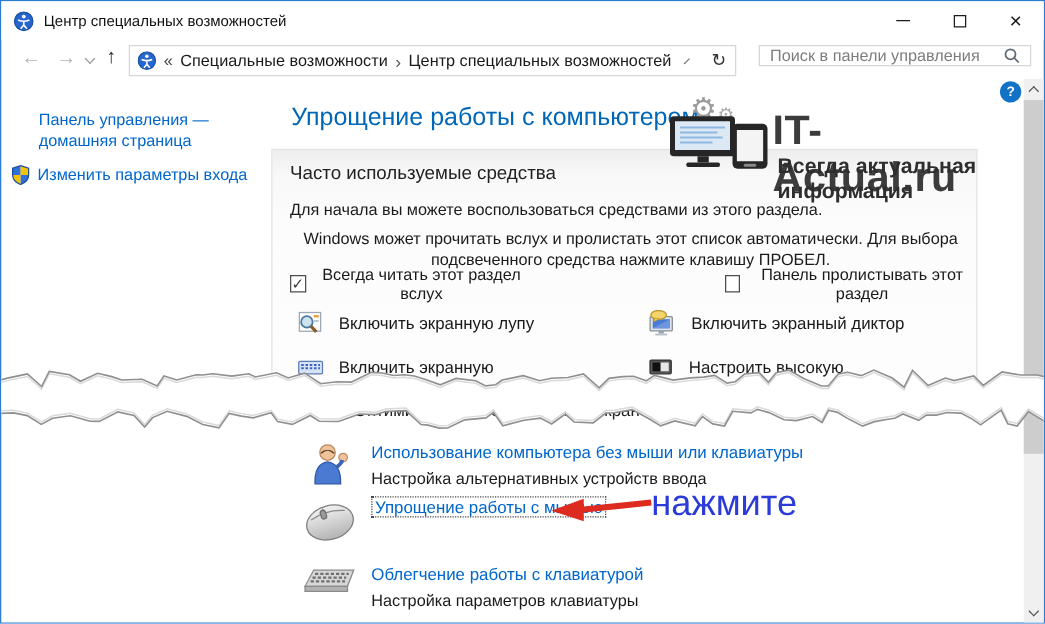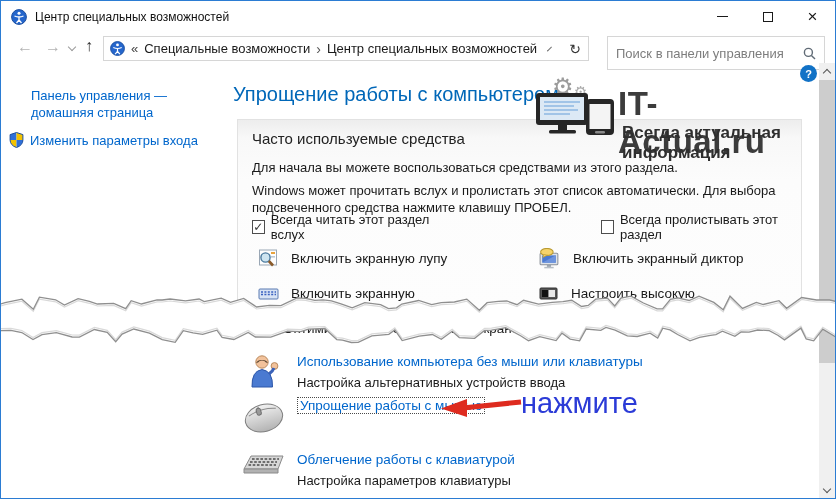--- a/index.html
+++ b/index.html
@@ -26,31 +26,31 @@
   .navchev { position:absolute; left:68px; top:43px; width:6px; height:6px; border-right:1.4px solid #9a9a9a; border-bottom:1.4px solid #9a9a9a; transform:rotate(45deg); }
   .up   { left:84px; top:37px; color:#2f2f2f; }
   .addressbar { position:absolute; left:102px; top:35px; width:486px; height:25px; border:1px solid #d6d6d6; display:flex; align-items:center; padding:0 6px; gap:6px; background:#fff; }
   .crumb-prefix { color:#444; }
   .crumb { color:#1a1a1a; white-space:nowrap; }
   .crumb-sep { color:#555; font-size:14px; }
   .ab-spacer { flex:1; }
   .ab-chev { width:6px; height:6px; border-right:1.4px solid #777; border-bottom:1.4px solid #777; transform:rotate(45deg); margin-right:4px; }
   .ab-div { width:1px; height:23px; background:#d6d6d6; }
   .refresh { font-size:14px; color:#333; padding:0 3px; }
-  .searchbox { position:absolute; left:606px; top:35px; width:218px; height:34px; border:1px solid #d6d6d6; display:flex; align-items:center; padding:0 8px; background:#fff;justify-content:space-between; }
+  .searchbox { position:absolute; left:606px; top:35px; width:218px; height:17px; border:1px solid #d6d6d6; display:flex; align-items:center; padding:0 8px; background:#fff;justify-content:space-between; }
   .search-ph { flex:1; color:#7d7d7d; font-size:13px; white-space:nowrap; overflow:hidden; }
   
   .side-home { position:absolute; left:30px; top:86px; width:178px; color:#0066cc; line-height:17px; }
-  .side-signin-row { position:absolute; left:8px; top:131px; display:flex; align-items:center; gap:6px; }
+  .side-signin-row { position:absolute; left:8px; top:131px; display:flex; align-items:flex-start; gap:6px; }
   .side-signin { color:#0066cc; }
   
   .heading { position:absolute; left:232px; top:82px; font-size:20px; color:#0067b8; font-weight:400; }
-  .panel { position:absolute; left:236px; top:118px; width:565px; height:200px;
+  .panel { position:absolute; left:216px; top:118px; width:565px; height:200px;
            background:linear-gradient(180deg,#ededed 0,#f8f8f8 18px,#fcfcfc 60px,#fdfdfd 100%);
-           border:1px solid #e2e2e2; z-index:1; }
+           border:1px solid #e2e2e2; z-index:1;text-align:center; }
   .panel-title { position:absolute; left:14px; top:10px; font-size:15px; color:#222; }
   .p1 { position:absolute; left:14px; top:40px; }
   .p2 { position:absolute; left:14px; top:62px; width:545px; line-height:17px; }
   .cbrow { position:absolute; left:14px; top:92px; display:flex; align-items:center; }
   .cb { width:14px; height:14px; border:1px solid #4d4d4d; background:#fff; display:inline-flex; align-items:center; justify-content:center; font-size:12px; color:#333; margin-right:6px; }
   .cb2off { margin-left:156px; }
   .qlink { position:absolute; display:flex; align-items:center; gap:12px; color:#1a1a1a; }
   .ql0 { left:20px;  top:128px; } .ql1 { left:300px; top:128px; }
   .ql2 { left:20px;  top:166px; } .ql3 { left:300px; top:166px; }
   .qlabel { font-size:13.5px; }
@@ -168,21 +168,21 @@
   <div class="panel">
     <div class="panel-title">Часто используемые средства</div>
     <div class="p1">Для начала вы можете воспользоваться средствами из этого раздела.</div>
     <div class="p2">Windows может прочитать вслух и пролистать этот список автоматически. Для выбора подсвеченного средства нажмите клавишу ПРОБЕЛ.</div>
     <div class="cbrow">
       <span class="cb">
           <span>✓</span>
         </span>
       <span>Всегда читать этот раздел вслух</span>
       <span class="cb cb2off"></span>
-      <span>Всегда пролистывать этот раздел</span>
+      <span>Панель пролистывать этот раздел</span>
     </div>
 
     <div class="qlink ql1">
       <span style="display:inline-flex">
         <svg width="23" height="21" viewBox="0 0 22 20">
             <rect x="2" y="5" width="17" height="11" rx="1" fill="#dfe4ea" stroke="#8a9099"></rect>
             <rect x="4" y="7" width="13" height="7" fill="#4a7ad1"></rect>
             <path d="M4 14 L17 7 V14 Z" fill="#6e94dd"></path>
             <rect x="8.5" y="16" width="4" height="2" fill="#9aa3ad"></rect>
             <rect x="6" y="18" width="9" height="1.4" fill="#b7bec6"></rect>

